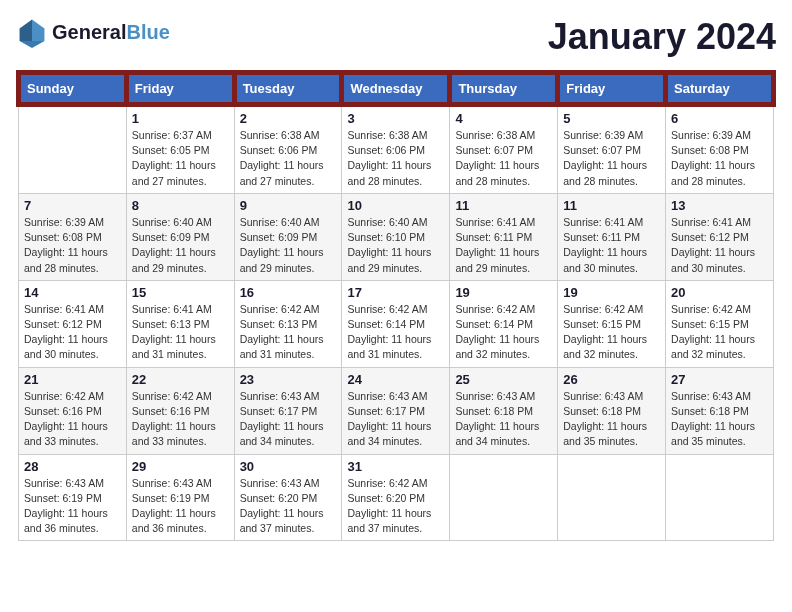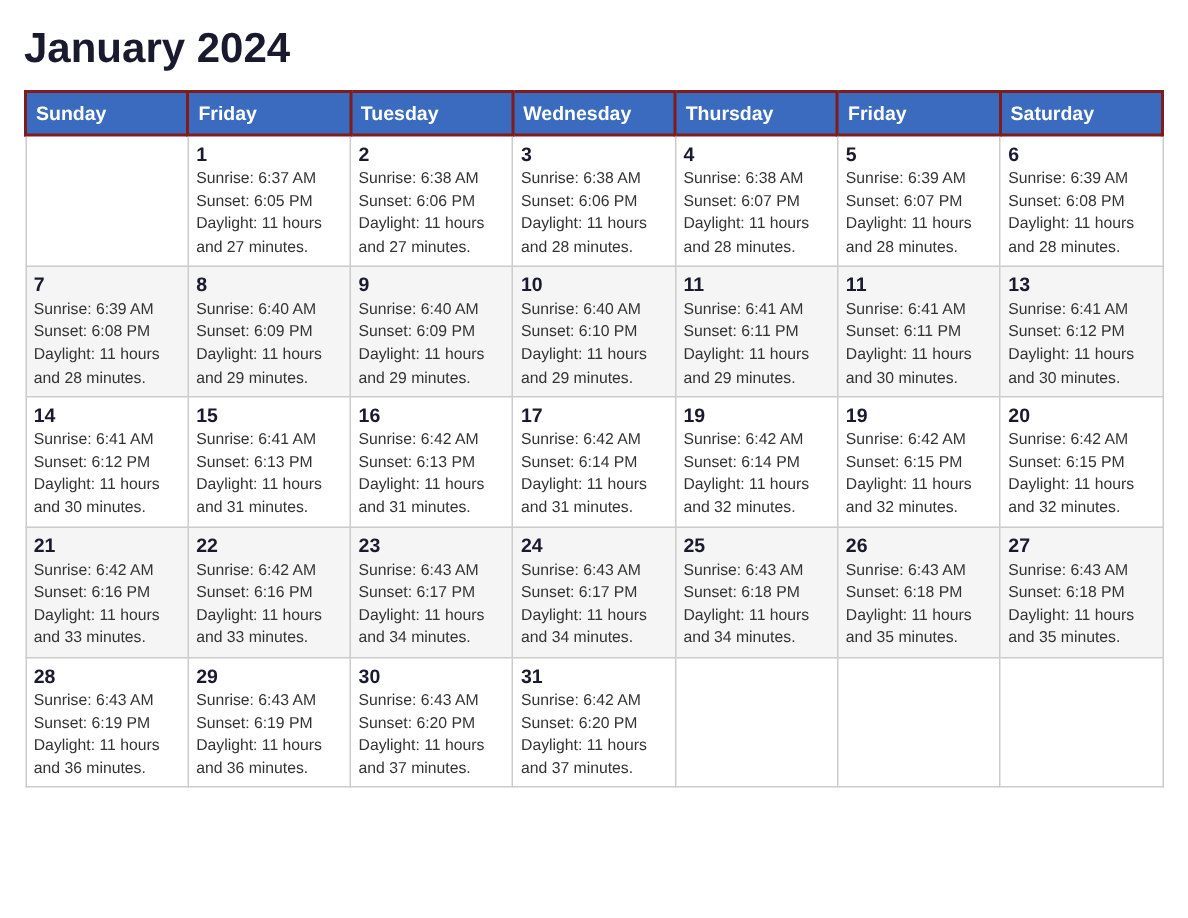--- a/index.html
+++ b/index.html
@@ -22,41 +22,41 @@
     }
     .logo-icon {
       width: 32px;
       height: 32px;
       margin-right: 4px;
     }
     .title-block {
       text-align: right;
     }
     .month-title {
-      font-size: 28px;
+      font-size: 36px;
       font-weight: bold;
       color: #1a1a2e;
     }
     .location {
       font-size: 16px;
       color: #333;
     }
     table {
       width: 100%;
       border-collapse: collapse;
       font-size: 11px;
     }
     thead tr th {
       background-color: #3a6bbf;
       color: #fff;
       text-align: left;
       padding: 6px 6px;
       font-size: 13px;
       font-weight: bold;
-      border: 2px solid #7f1d1d;
+      border: 5px solid #7f1d1d;
     }
     tbody tr td {
       border: 1px solid #ccc;
       vertical-align: top;
       padding: 4px 5px;
       height: 80px;
       width: 108px;
     }
     tbody tr:nth-child(even) td {
       background-color: #f5f5f5;
@@ -74,20 +74,33 @@
     .cell-text {
       color: #333;
       font-size: 10.5px;
       line-height: 1.45;
     }
   </style>
 </head>
 <body>
 
 <div class="header">
+  <div class="logo">
+    <svg class="logo-icon" viewBox="0 0 36 36">
+      <rect x="0" y="0" width="36" height="36" fill="white"></rect>
+      <polygon points="18,4 32,14 32,28 18,28" fill="#4a90c4"></polygon>
+      <polygon points="18,4 4,14 4,28 18,28" fill="#2c5f8a"></polygon>
+      <polygon points="4,28 18,36 32,28" fill="#3a7ab0"></polygon>
+    </svg>
+    <div>
+      <div style="font-size:20px;font-weight:bold;color:#1a1a2e;line-height:1.1;">
+        General<span style="color:#4a90c4;">Blue</span>
+      </div>
+    </div>
+  </div>
   <div class="title-block">
     <div class="month-title">January 2024</div>
   </div>
 </div>
 
 <table>
   <thead>
     <tr>
     <th>Sunday</th>
         <th>Friday</th>

